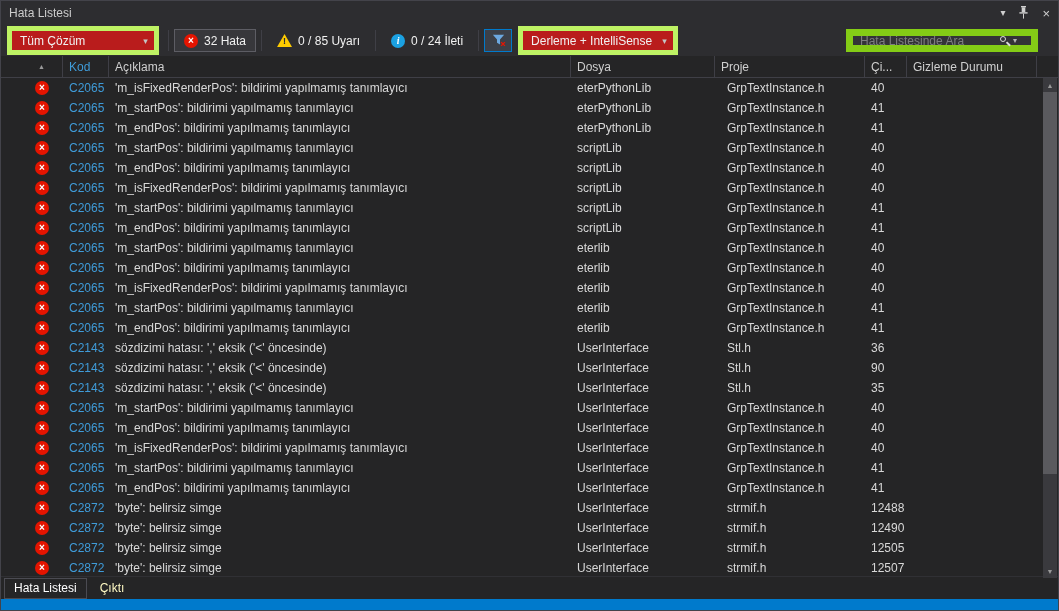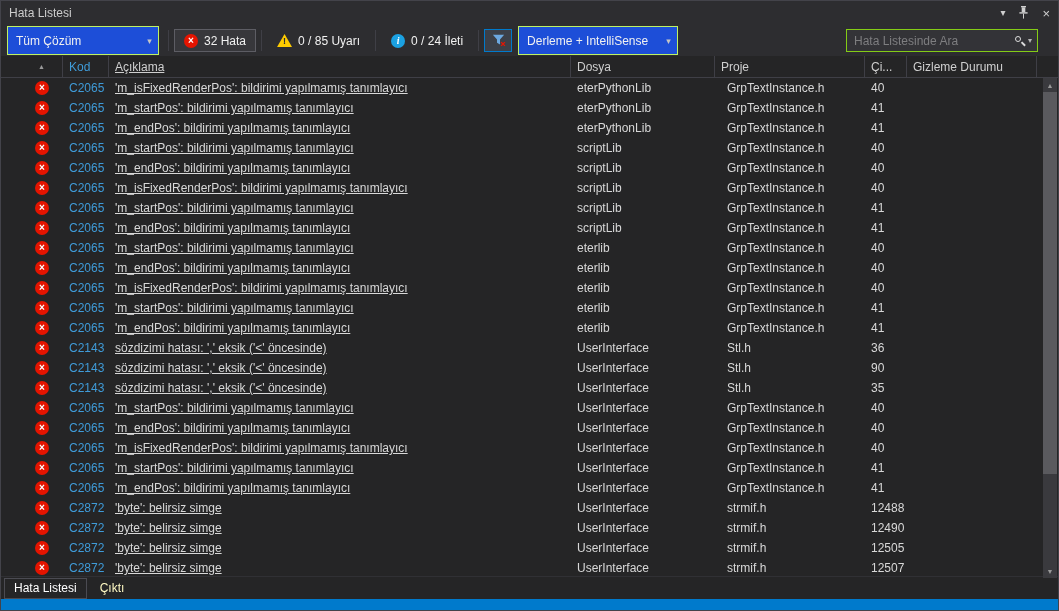--- a/index.html
+++ b/index.html
@@ -10,21 +10,21 @@
     font-family:"Liberation Sans", sans-serif; -webkit-font-smoothing:antialiased;
   }
   
   .titlebar { height:24px; min-height:24px; background:#2d2d30; display:flex; align-items:center; padding:0 8px; }
   .titlebar-title { color:#cccccc; font-size:12px; }
   .titlebar-controls { margin-left:auto; display:flex; align-items:center; gap:13px; }
   .tb-glyph { color:#d0d0d0; font-size:10px; line-height:1; cursor:default; }
   .tb-close { font-size:13px; }
   
   .toolbar { height:31px; min-height:31px; background:#2d2d30; display:flex; align-items:center; padding:0 6px; }
-  .combo { height:29px; background:#1d4ed8; border:1px solid #bef264; display:flex; align-items:center;
+  .combo { height:29px; background:#b91c1c; border:5px solid #bef264; display:flex; align-items:center;
            color:#f1f1f1; font-size:12px; padding-left:8px; }
   .combo-label { flex:1; white-space:nowrap; overflow:hidden; }
   .combo-arrow { width:17px; text-align:center; color:#c5c5c5; font-size:9px; }
   .scope-combo { width:152px; margin-right:4px; }
   .source-combo { width:160px; margin-right:6px; }
   .tool-sep { width:1px; height:21px; background:#3f3f46; margin:0 5px; }
   .toggle-btn { display:flex; align-items:center; gap:6px; height:23px; padding:0 9px; font-size:12px;
                 color:#f1f1f1; border:1px solid transparent; background:transparent; white-space:nowrap; }
   .toggle-btn.checked { background:#37373b; border-color:#5d5d64; }
   .err-icon { width:14px; height:14px; min-width:14px; border-radius:50%; background:var(--error-red,#E51400);
@@ -33,42 +33,42 @@
   .warn-icon .tri { position:absolute; left:0; top:0; width:15px; height:13px;
                     background:var(--warning-yellow,#FFCC00); clip-path:polygon(50% 0,100% 100%,0 100%); }
   .warn-icon .bang { position:absolute; left:0; top:0; width:15px; text-align:center; font-size:9px;
                      line-height:15px; color:#2d2d30; font-weight:bold; }
   .info-icon { width:14px; height:14px; min-width:14px; border-radius:50%; background:var(--info-blue,#1BA1E2);
                color:#fff; font-size:10px; line-height:14px; text-align:center; font-weight:bold;
                font-style:italic; font-family:"Liberation Serif", serif; display:inline-block; }
   .filter-btn { width:28px; height:23px; border:1px solid var(--accent-blue,#007ACC); background:#3c4048;
                 display:flex; align-items:center; justify-content:center; margin-right:6px; }
   .search-box { margin-left:auto; margin-right:14px; width:192px; height:23px; background:#333337;
-                border:1px solid #84cc16; display:flex; align-items:center; padding-right:5px; }
+                border:7px solid #84cc16; display:flex; align-items:center; padding-right:14px; }
   .search-box input { flex:1; min-width:0; background:transparent; border:0; outline:0; color:#e8e8e8;
                       font-size:12px; padding:0 7px; font-family:inherit; }
   .search-box input::placeholder { color:#7e7e80; }
   .mag-icon { position:relative; width:12px; height:12px; display:inline-block; }
   .mag-icon .lens { position:absolute; left:1px; top:1px; width:6px; height:6px; border:1.5px solid #dcdcdc; border-radius:50%; }
   .mag-icon .handle { position:absolute; width:5px; height:1.5px; background:#dcdcdc; transform:rotate(45deg); right:0; bottom:2px; }
   .search-arrow { font-size:8px; color:#b5b5b5; margin-left:2px; }
   
   .grid-header { height:22px; min-height:22px; display:flex; align-items:stretch; background:#252526;
                  border-bottom:1px solid #3f3f46; color:#cfcfcf; font-size:12px; }
   .hcell { display:flex; align-items:center; padding:0 6px; border-right:1px solid #3f3f46;
            white-space:nowrap; overflow:hidden; }
   .hcell.col-gutter { border-right:none; }
   .sort-icon { font-size:7px; color:#9a9a9a; }
   .rows-area { flex:1; overflow:hidden; background:#252526; }
   .row { height:20px; display:flex; align-items:center; font-size:12px; color:#d8d8d8; }
   .cell { padding:0 6px; white-space:nowrap; overflow:hidden; height:100%; display:flex; align-items:center; }
   .col-gutter { width:20px; min-width:20px; padding:0; }
   .col-icon   { width:42px; min-width:42px; justify-content:center; padding:0; }
   .col-code   { width:46px; min-width:46px; color:var(--code-blue,#3F9BD8); }
-  .col-desc   { width:462px; min-width:462px;text-decoration:underline; }
+  .col-desc   { width:462px; min-width:462px; }
   .col-proj   { width:150px; min-width:150px; }
   .col-file   { width:144px; min-width:144px; }
   .col-line   { width:42px; min-width:42px; padding:0 2px 0 6px; }
   .col-supp   { flex:1; border-right:none; }
   .hcell.col-supp { border-right:1px solid #3f3f46; flex:0 0 130px; }
   
   .vscroll { position:absolute; top:77px; right:1px; width:14px; height:500px; background:#3a3a3e;
              display:flex; flex-direction:column; align-items:center; }
   .vscroll .arr { height:14px; min-height:14px; width:100%; display:flex; align-items:center;
                   justify-content:center; color:#999; font-size:7px; }

